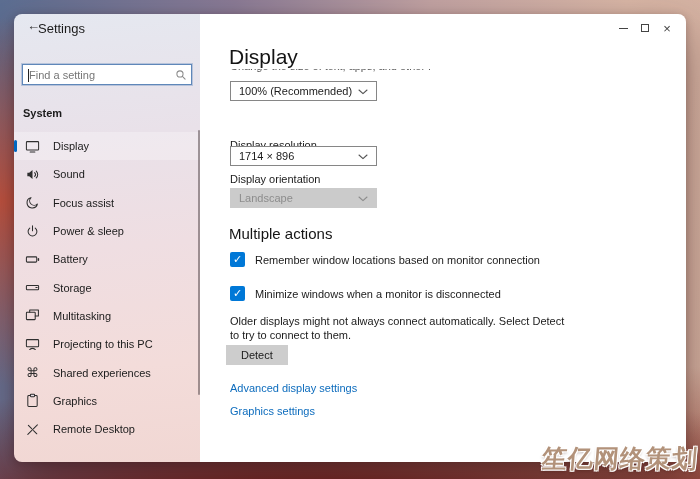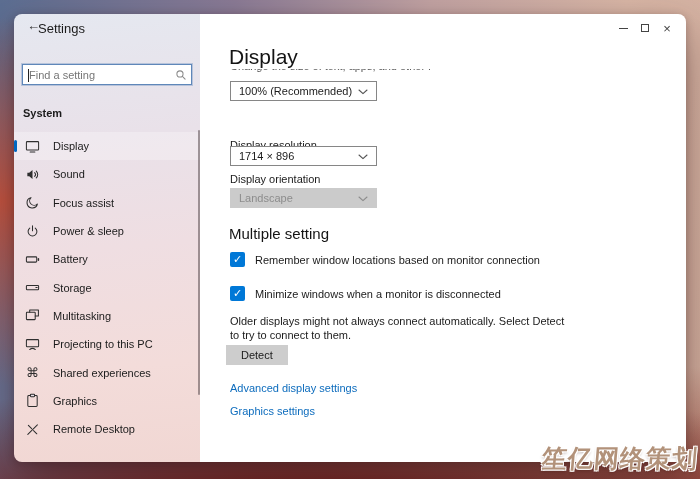--- a/index.html
+++ b/index.html
@@ -335,21 +335,21 @@
       <div class="field-label lbl-orientation">Display orientation</div>
       <div class="dropdown dd-orientation disabled">
         <span>Landscape</span>
         <span>
           <svg width="10" height="6" viewBox="0 0 10 6" fill="none" stroke="#8d8d8d" stroke-width="1.1" stroke-linecap="round" stroke-linejoin="round">
               <path d="M1 1l4 3.6L9 1"></path>
             </svg>
         </span>
       </div>
 
-      <h2 class="section-title">Multiple setting</h2>
+      <h2 class="section-title">Multiple actions</h2>
 
       <div class="check-row cb1">
         <span class="checkbox">
           <span class="check">✓</span>
         </span>
         <span class="check-label">Remember window locations based on monitor connection</span>
       </div>
 
       <div class="check-row cb2">
         <span class="checkbox">

